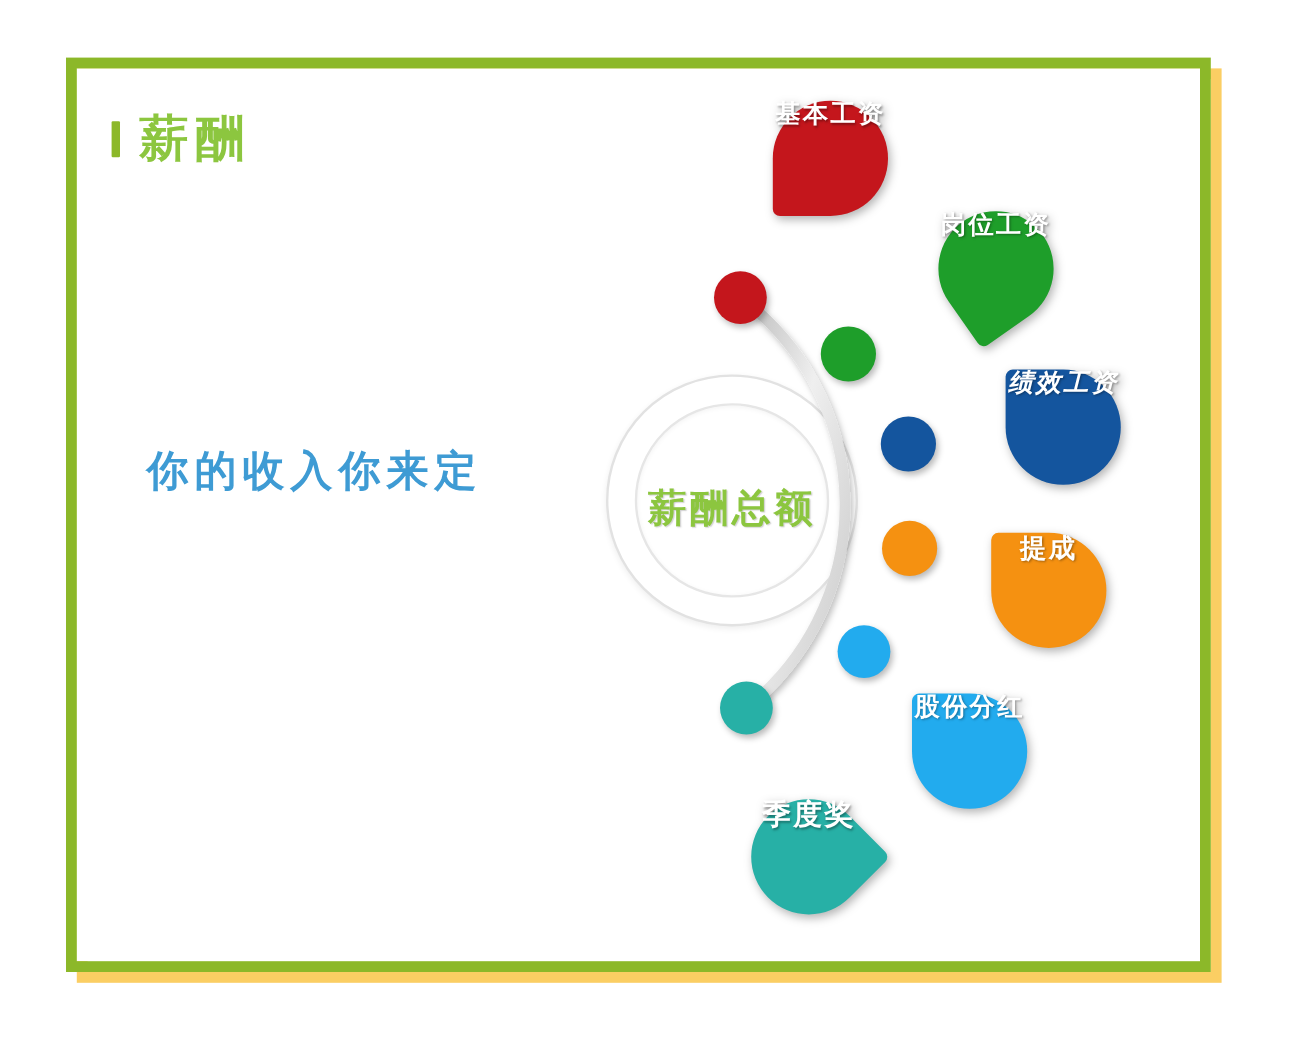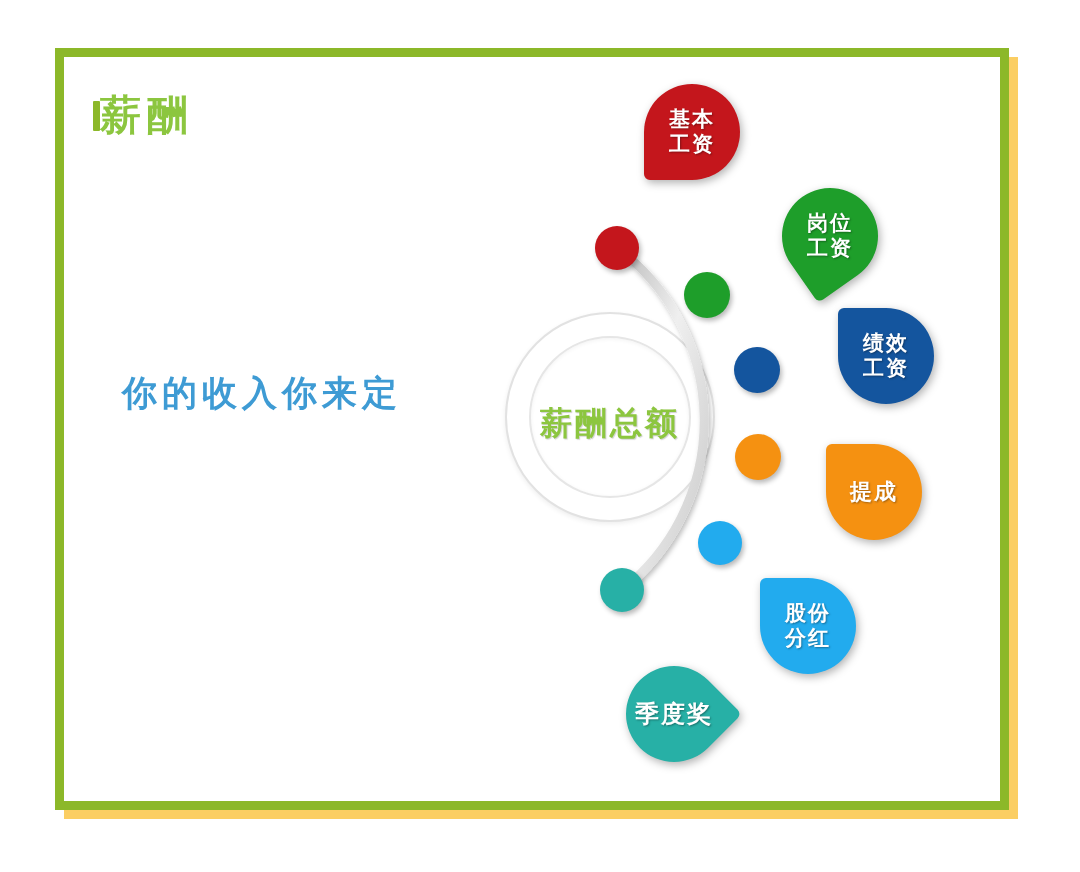--- a/index.html
+++ b/index.html
@@ -48,20 +48,21 @@
     box-sizing: border-box;
   }
 
   
   .heading {
     position: absolute;
     left: 93px;
     top: 95px;
     display: flex;
     align-items: center;
+    gap: 16px;
   }
   .heading-bar {
     width: 7px;
     height: 30px;
     background: #8cb829;
     border-radius: 1px;
   }
   .heading-text {
     font-size: 41px;
     font-weight: bold;
@@ -153,22 +154,22 @@
   }
   .drop-body {
     position: absolute;
     inset: 0;
     border-radius: 50% 50% 50% 50%;
   }
   .drop-label {
     position: absolute;
     inset: 0;
     display: flex;
-    flex-direction: column;
-    align-items: center;
+    flex-direction: row;
+    align-items: flex-start;
     justify-content: center;
     color: #ffffff;
     font-size: 21px;
     font-weight: bold;
     line-height: 1.18;
     letter-spacing: 2px;
     text-shadow: 1px 1px 2px rgba(0,0,0,0.35);
     text-align: center;
   }
   .drop-label.one-line { font-size: 22px; }
@@ -223,29 +224,29 @@
   <div class="node" style="left:600px; top:568px; width:44px; height:44px; background:#27b0a6;"></div>
 
   <div class="drop tail-bl" style="left:644px; top:84px;">
     <div class="drop-body" style="background:#c4161c;"></div>
     <div class="drop-label">
       <span>基本</span>
       <span>工资</span>
     </div>
   </div>
 
-  <div class="drop tail-l" style="left:782px; top:188px;">
+  <div class="drop tail-l" style="left:782px; top:176px;">
     <div class="drop-body" style="background:#1e9e2a;"></div>
     <div class="drop-label">
       <span>岗位</span>
       <span>工资</span>
     </div>
   </div>
 
-  <div class="drop tail-tl" style="left:838px; top:308px;">
+  <div class="drop tail-tl" style="left:838px; top:308px;font-style:italic;">
     <div class="drop-body" style="background:#14559e;"></div>
     <div class="drop-label">
       <span>绩效</span>
       <span>工资</span>
     </div>
   </div>
 
   <div class="drop tail-tl" style="left:826px; top:444px;">
     <div class="drop-body" style="background:#f59111;"></div>
     <div class="drop-label one-line">

